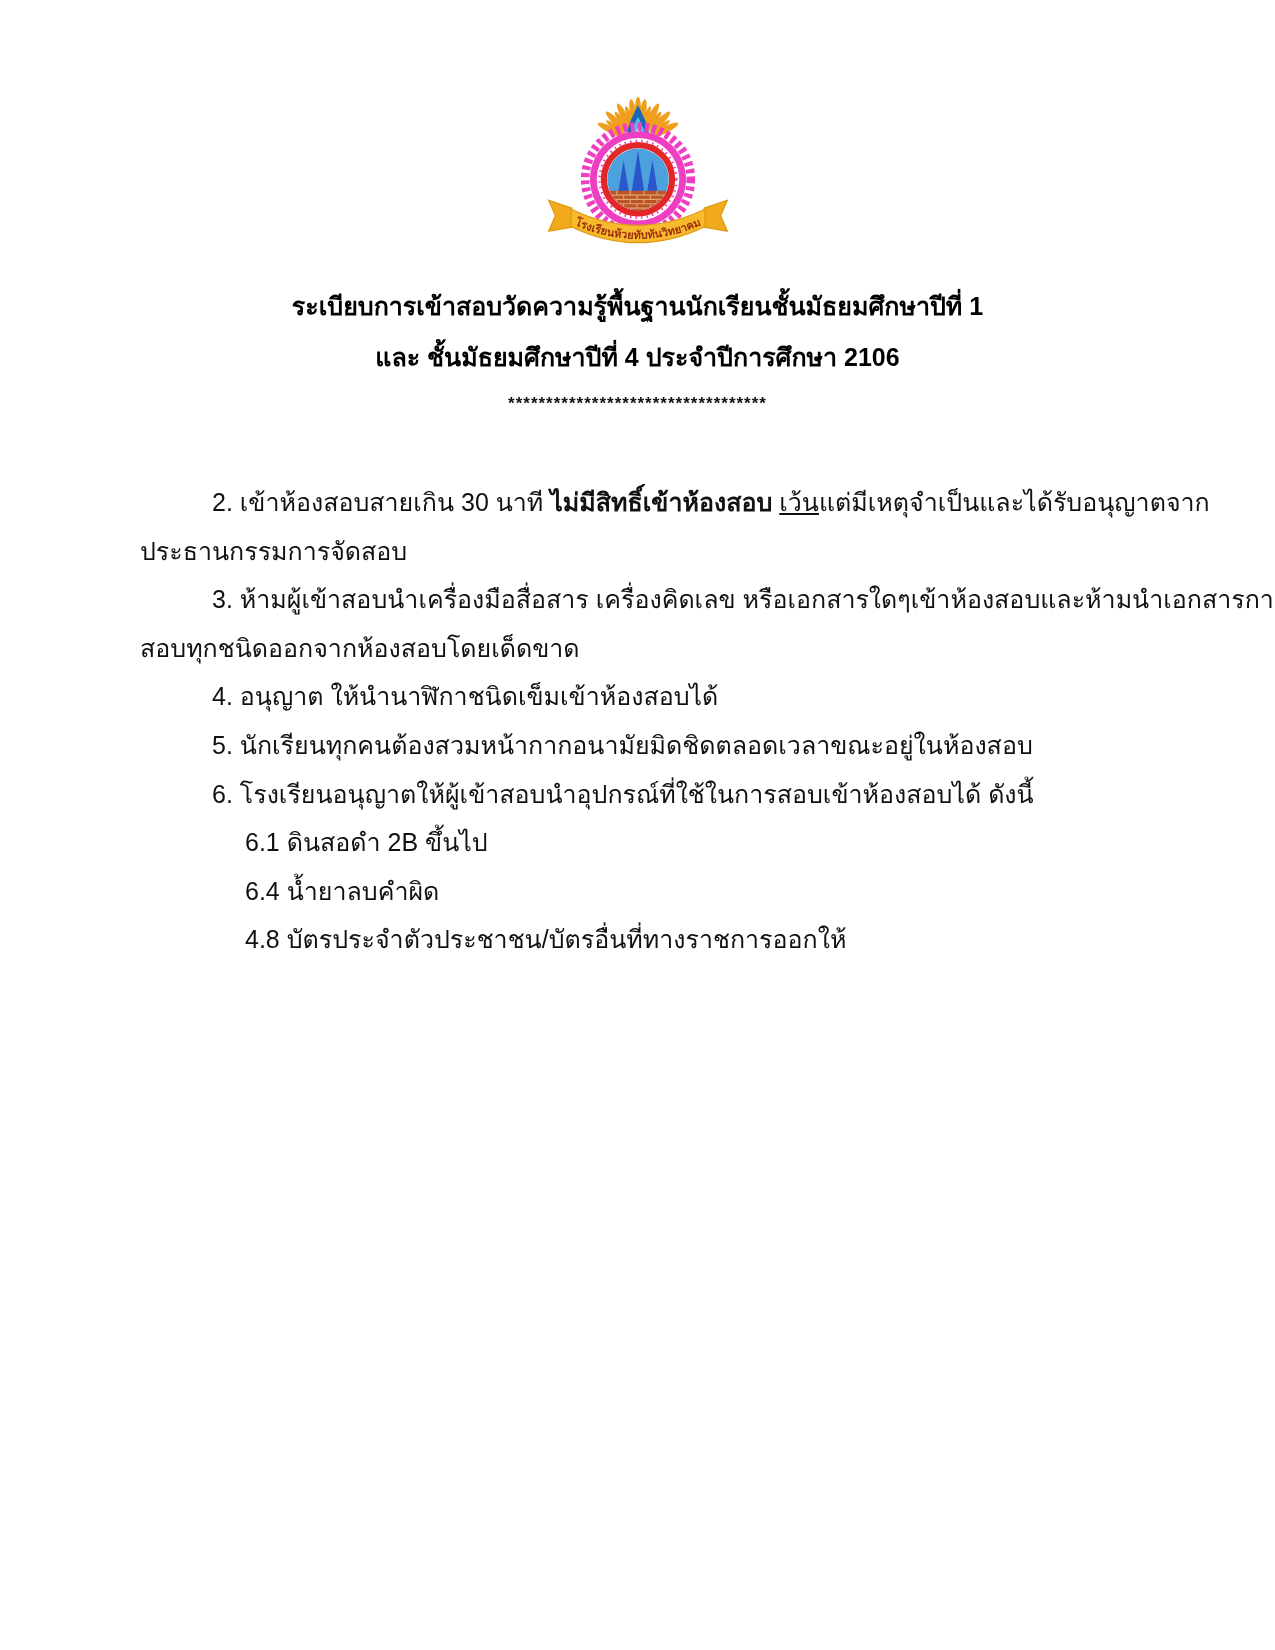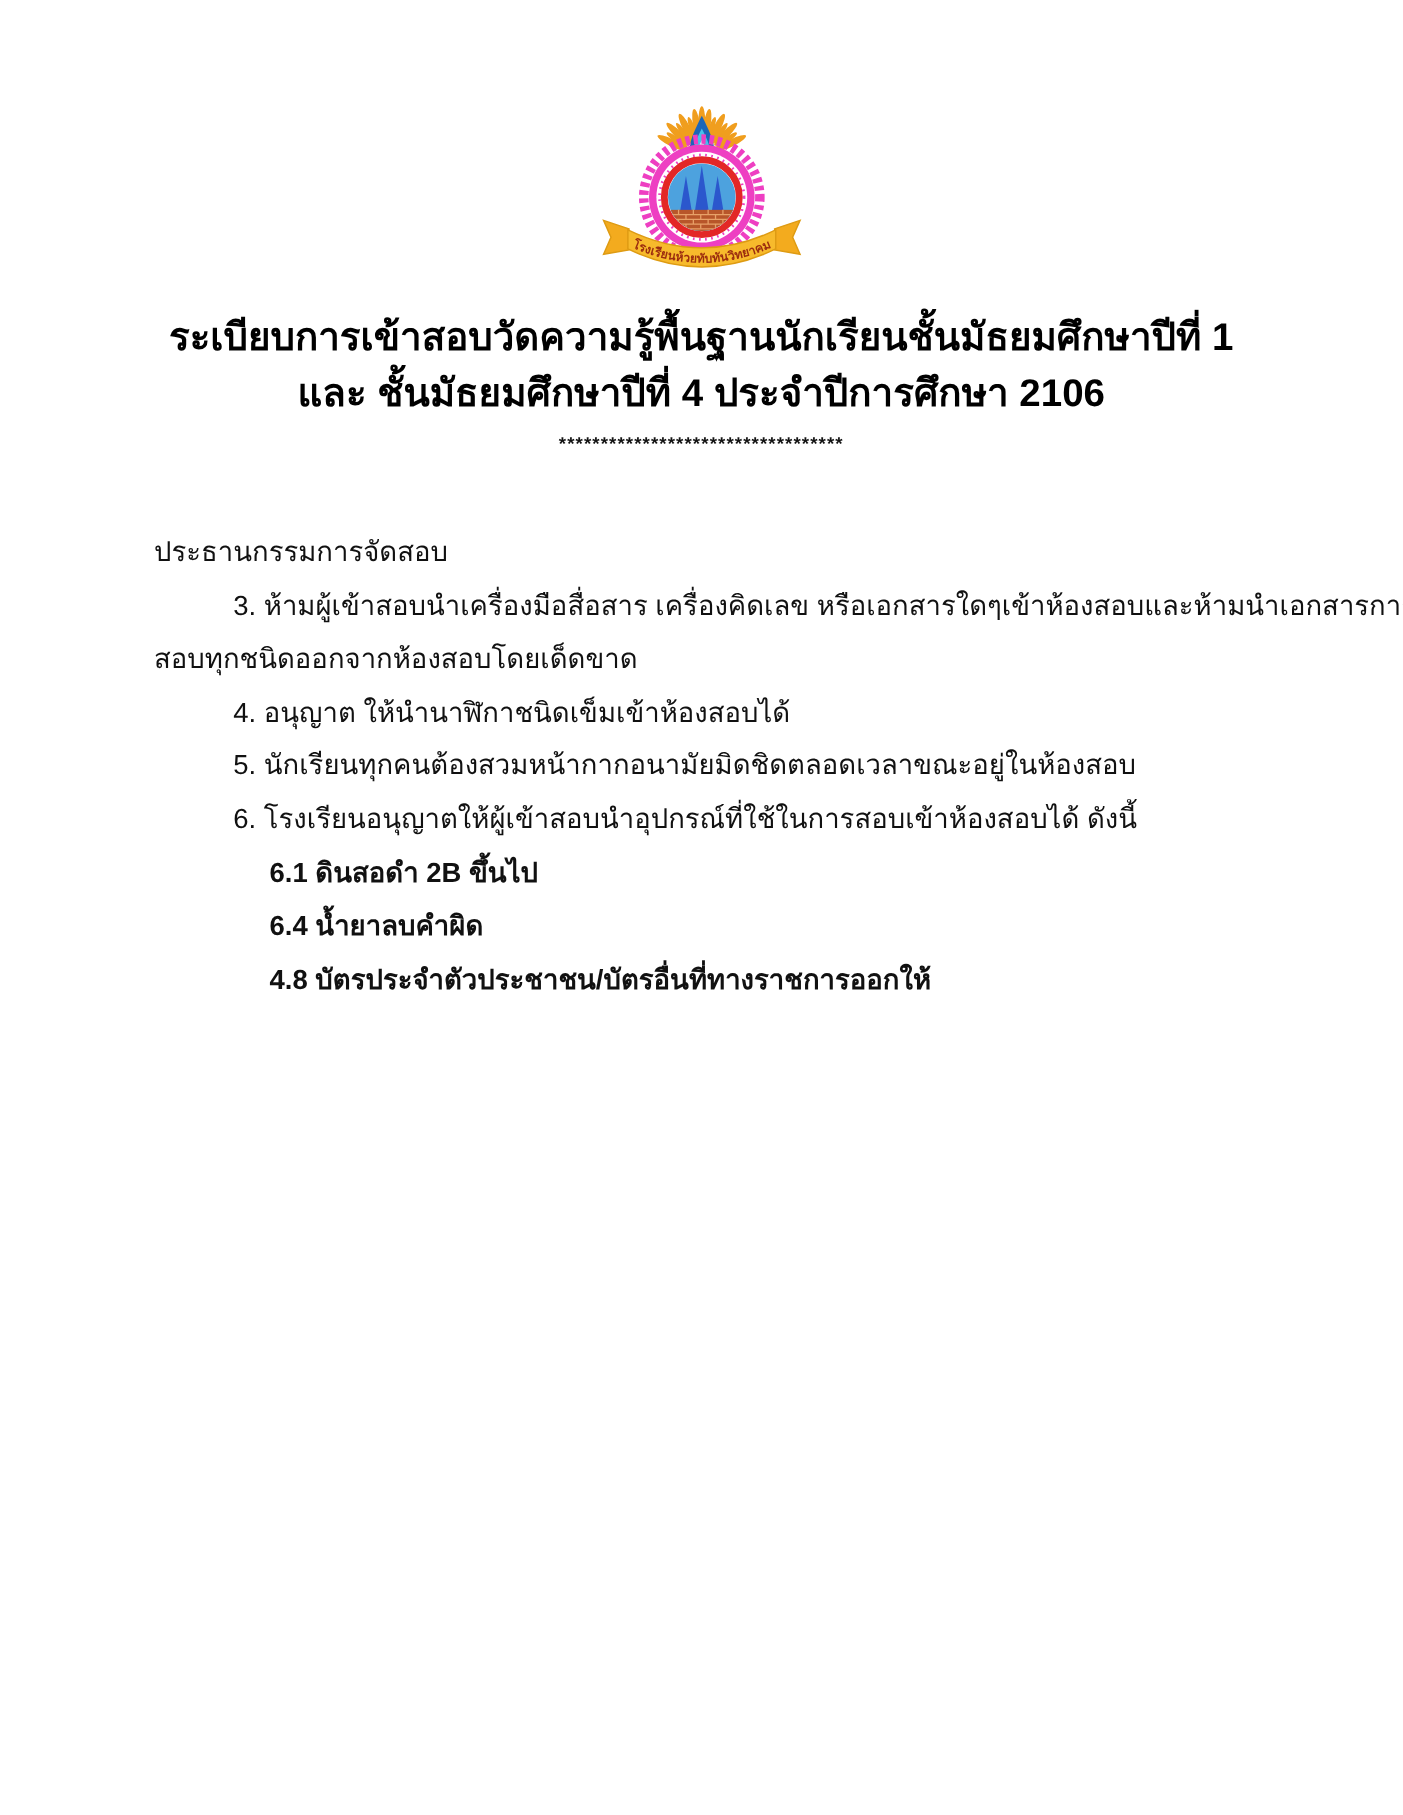--- a/index.html
+++ b/index.html
@@ -12,40 +12,40 @@
     color:#000000;
     overflow:hidden;
   }
   .logo-wrap {
     position:absolute; top:84px; left:0; width:100%;
     text-align:center;
   }
   .title {
     position:absolute; top:281px; left:0; right:0;
     text-align:center;
-    font-size:35px; font-weight:700; line-height:51px;
+    font-size:25px; font-weight:700; line-height:51px;
     letter-spacing:0px;
   }
   .separator {
     position:absolute; top:394px; left:0; right:0;
     text-align:center;
     font-size:17px; font-weight:600; letter-spacing:1px;
     color:#111111;
   }
   .rules {
     position:absolute; top:478px; left:140px; width:1000px;
     font-size:25px;
   }
   .line {
     line-height:48.6px;
     white-space:pre;
     color:#111111;
   }
   .fi   { padding-left:72px;  } 
-  .sub  { padding-left:105px;font-weight:bold; } 
+  .sub  { padding-left:105px; } 
   .b { font-weight:700; }
   .u { text-decoration:underline; }
 </style>
 </head>
 <body>
 
 <div class="page">
 
   <div class="logo-wrap">
     <svg width="192" height="179" viewBox="0 0 200 186" aria-hidden="true">
@@ -134,20 +134,21 @@
 
   <div class="title">
     <div>ระเบียบการเข้าสอบวัดความรู้พื้นฐานนักเรียนชั้นมัธยมศึกษาปีที่ 1</div>
     <div>และ ชั้นมัธยมศึกษาปีที่ 4 ประจำปีการศึกษา 2106</div>
   </div>
 
   <div class="separator">**********************************</div>
 
   <div class="rules">
 
+    <div class="line fi"><span>2. เข้าห้องสอบสายเกิน 30 นาที </span><span class="b">ไม่มีสิทธิ์เข้าห้องสอบ </span><span class="u">เว้น</span><span>แต่มีเหตุจำเป็นและได้รับอนุญาตจาก</span></div>
     <div class="line">ประธานกรรมการจัดสอบ</div>
 
     <div class="line fi">3. ห้ามผู้เข้าสอบนำเครื่องมือสื่อสาร เครื่องคิดเลข หรือเอกสารใดๆเข้าห้องสอบและห้ามนำเอกสารการ</div>
     <div class="line">สอบทุกชนิดออกจากห้องสอบโดยเด็ดขาด</div>
 
     <div class="line fi">4. อนุญาต ให้นำนาฬิกาชนิดเข็มเข้าห้องสอบได้</div>
     <div class="line fi">5. นักเรียนทุกคนต้องสวมหน้ากากอนามัยมิดชิดตลอดเวลาขณะอยู่ในห้องสอบ</div>
     <div class="line fi">6. โรงเรียนอนุญาตให้ผู้เข้าสอบนำอุปกรณ์ที่ใช้ในการสอบเข้าห้องสอบได้ ดังนี้</div>
 
     <div class="line sub">6.1 ดินสอดำ 2B ขึ้นไป</div>

